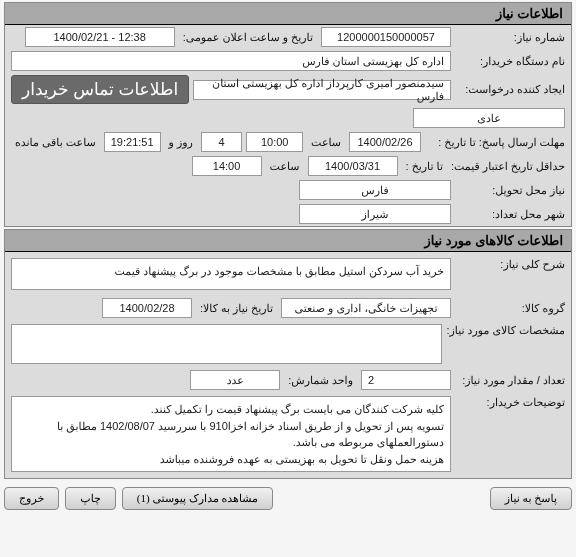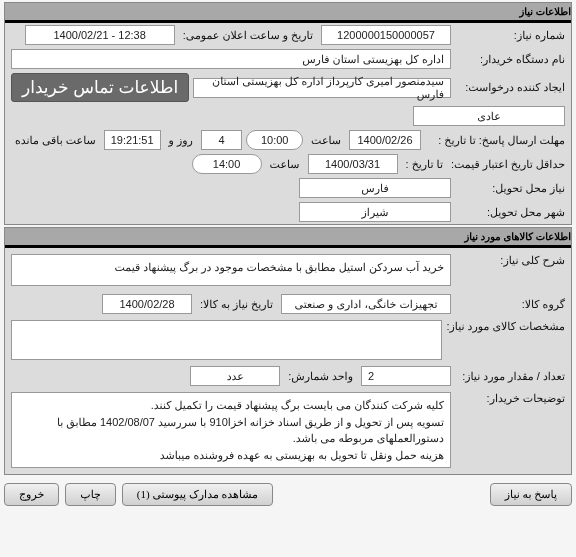--- a/index.html
+++ b/index.html
@@ -12,24 +12,24 @@
     color: #222;
   }
   .section {
     border: 1px solid #888;
     margin: 2px 4px;
     background: #dcdcdc;
   }
   .section-header {
     background: #a8a8a8;
     color: #000;
-    padding: 3px 0;
+    padding: 3px 8px;
     font-weight: bold;
-    font-size: 10px;
-    border-bottom: 3px solid #000000;
+    font-size: 13px;
+    border-bottom: 1px solid #000000;
   }
   .row {
     display: flex;
     align-items: center;
     padding: 2px 6px;
     min-height: 24px;
     gap: 4px;
   }
   .label {
     color: #111;
@@ -51,21 +51,21 @@
     font-size: 11px;
     height: 20px;
     display: flex;
     align-items: center;
     text-align: center;
     justify-content: center;
   }
   .field-wide { flex: 1; justify-content: flex-start; text-align: right; }
   .field-num { width: 130px; direction: ltr; }
   .field-date { width: 90px; direction: ltr; }
-  .field-time { width: 70px; direction: ltr; border-radius: 10px; }
+  .field-time { width: 70px; direction: ltr; }
   .field-small { width: 50px; direction: ltr; }
   .field-med { width: 152px; }
   .link-btn {
     background: #6a6a6a;
     color: #fff;
     padding: 3px 10px;
     border-radius: 3px;
     font-size: 17px;
     border: 1px solid #555;
   }
@@ -157,21 +157,21 @@
     <span class="label-inline">ساعت</span>
     <span class="field field-time">14:00</span>
   </div>
 
   <div class="row">
     <span class="label">نیاز محل تحویل:</span>
     <span class="field field-med">فارس</span>
   </div>
 
   <div class="row">
-    <span class="label">شهر محل تحویل:</span>
+    <span class="label">شهر محل تعداد:</span>
     <span class="field field-med">شیراز</span>
   </div>
 </div>
 
 <div class="section">
   <div class="section-header">اطلاعات کالاهای مورد نیاز</div>
 
   <div class="row" style="align-items:flex-start;padding-top:6px;padding-bottom:6px">
     <span class="label">شرح کلی نیاز:</span>
     <div class="textarea-field" style="min-height:32px">خرید آب سردکن استیل مطابق با مشخصات موجود در برگ پیشنهاد قیمت</div>

